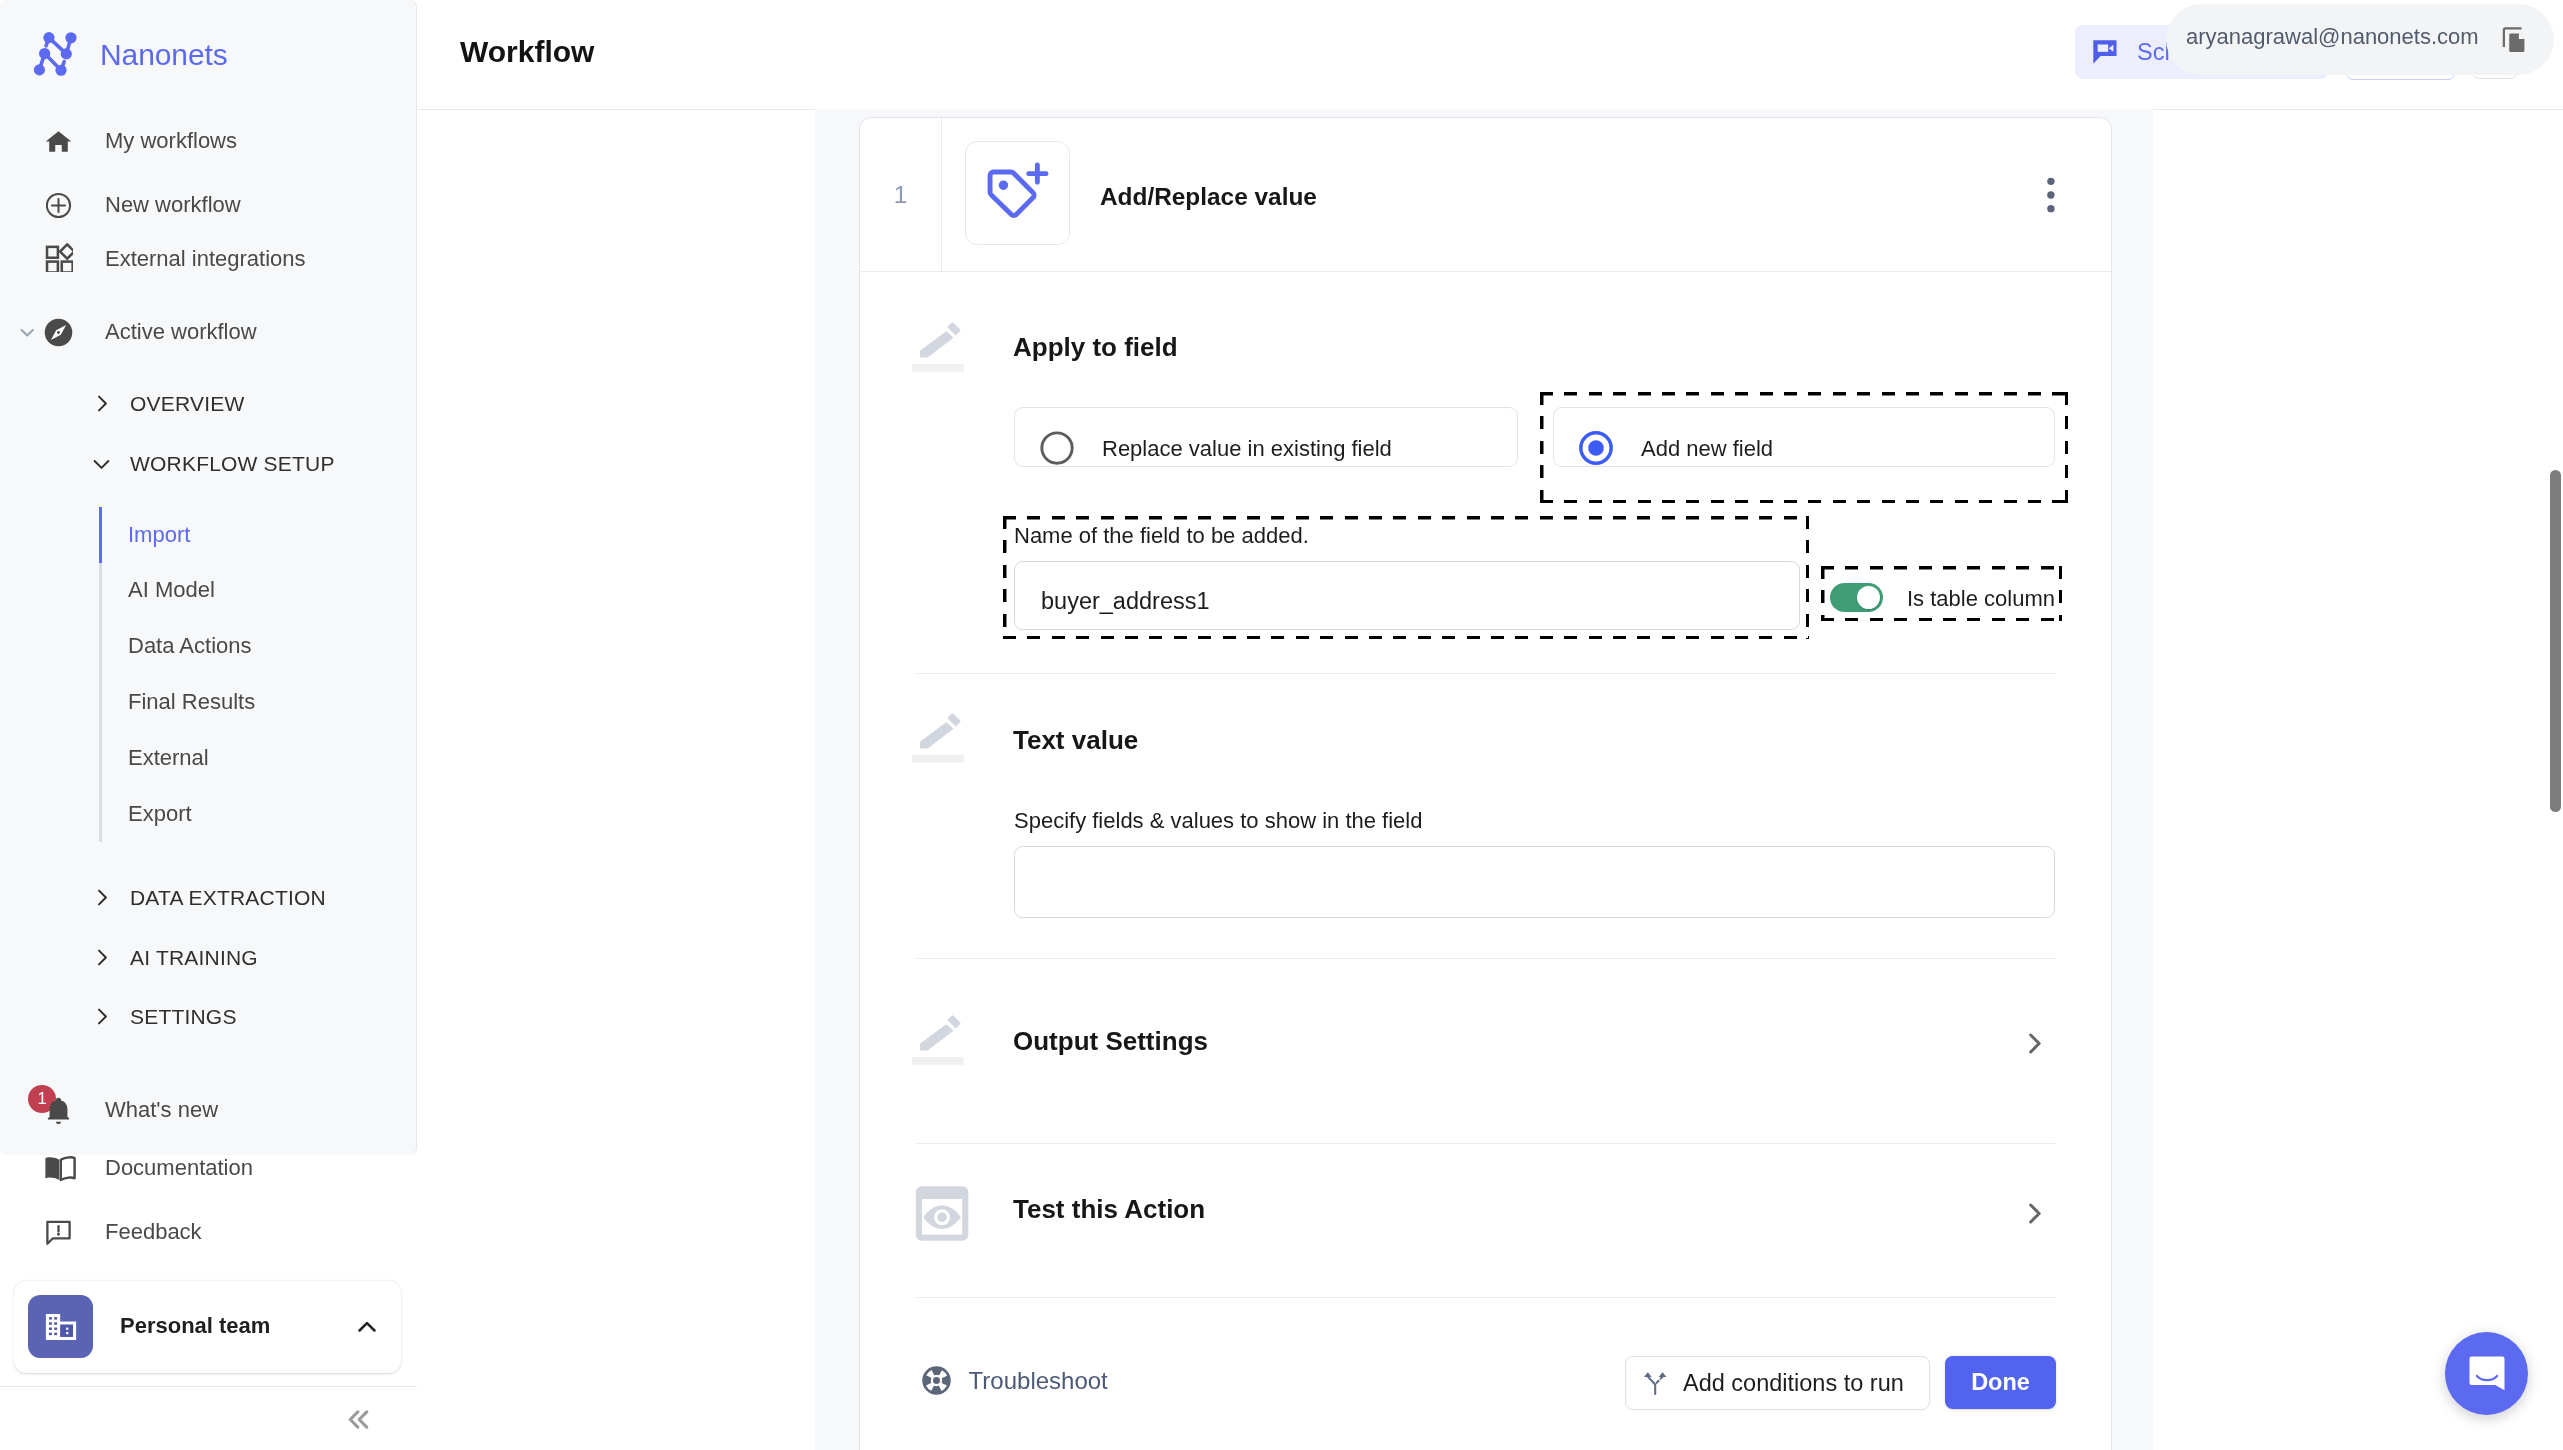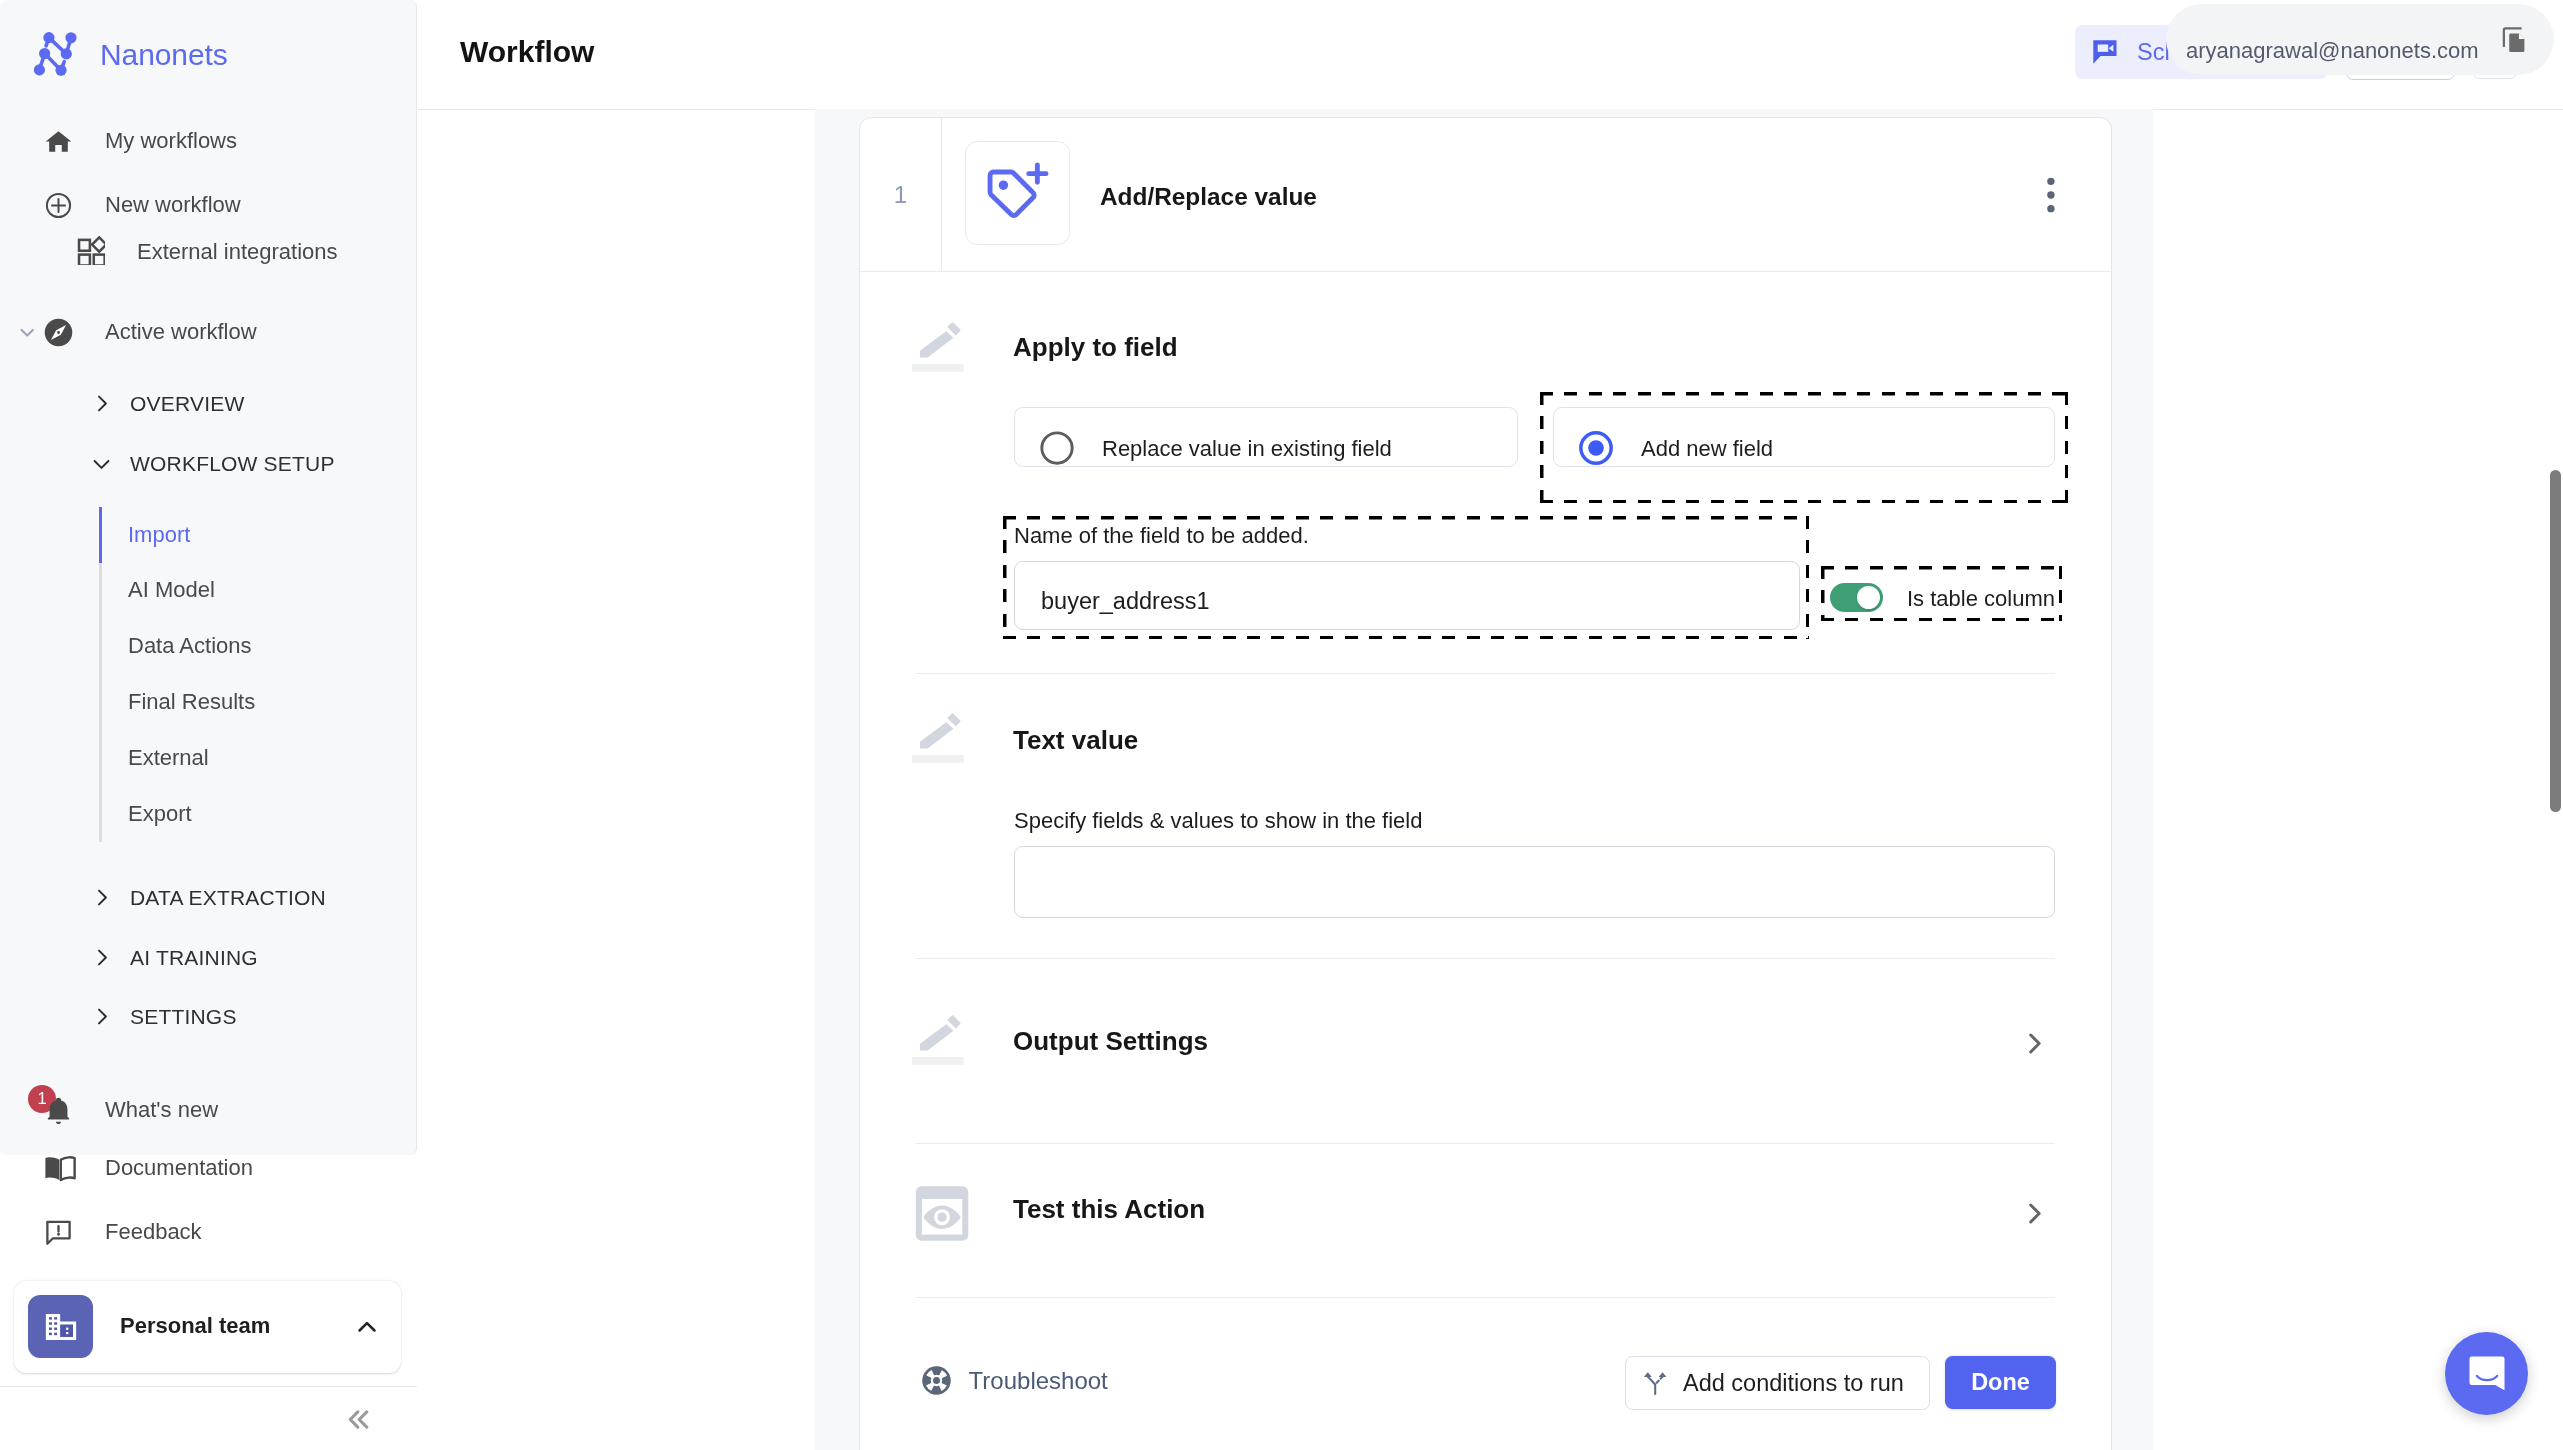--- a/index.html
+++ b/index.html
@@ -57,21 +57,21 @@
   
   .header { position:absolute; left:418px; top:0; width:2146px; height:110px; background:#fff; border-bottom:0.9px solid #e6e7ea; }
   .header-title { position:absolute; left:42px; top:35px; font-size:30px; font-weight:700; color:#131313; }
   .schedule-btn { position:absolute; left:1657px; top:25px; width:253px; height:54px; border-radius:7.8px; background:#ecedfd;
                   display:flex; align-items:center; padding-left:17.4px; }
   .schedule-btn .lbl { margin-left:16.6px; font-size:23.5px; color:#5b6af0; font-weight:500; white-space:nowrap; }
   .btn-ghost1 { position:absolute; left:1928px; top:35px; width:109px; height:45px; border:0.9px solid #c7ccfb; border-radius:7px; background:#fff; }
   .btn-ghost2 { position:absolute; left:2054px; top:35px; width:45px; height:44px; border:0.9px solid #e0e2e7; border-radius:7px; background:#fff; }
 
   .tooltip { position:absolute; left:2166px; top:3.5px; width:388px; height:71px; background:#f3f4f6; border-radius:37px; }
-  .tooltip .em { position:absolute; left:20px; top:34px; font-size:22px; color:#525b6e; white-space:nowrap; }
+  .tooltip .em { position:absolute; left:20px; top:20px; font-size:22px; color:#525b6e; white-space:nowrap; }
   .tooltip .cp { position:absolute; left:335px; top:22px; cursor:pointer; }
 
   
   .stripe { position:absolute; left:815px; top:109px; width:1338px; height:1342px; background:#f7f8f9; }
   .card { position:absolute; left:859px; top:117px; width:1253px; height:1349px; background:#fff;
           border:0.9px solid #e3e5ea; border-radius:12.2px; }
 
   .cnum { position:absolute; left:0; top:0; width:81px; height:153px; display:flex; align-items:center; justify-content:center;
           font-size:24.4px; color:#8a9ab5; }
   .cnumsep { position:absolute; left:81px; top:0; width:0.9px; height:153px; background:#e8eaee; }
@@ -158,21 +158,21 @@
     </div>
     <div class="nav-item" style="top:173px;">
       <span class="ic">
         <svg width="29" height="29" viewBox="0 0 24 24" fill="none" stroke="#4a4a4a" stroke-width="1.65">
             <circle cx="12" cy="12" r="9.6"></circle>
             <path d="M12 6.6v10.8M6.6 12h10.8" stroke-linecap="round"></path>
           </svg>
       </span>
       <span class="lbl">New workflow</span>
     </div>
-    <div class="nav-item" style="top:220px;margin-left:32px;">
+    <div class="nav-item" style="top:227px;">
       <span class="ic">
         <svg width="29" height="29" viewBox="0 0 24 24" fill="none" stroke="#4a4a4a" stroke-width="2.1" style="margin-top:-2.6px">
           <rect x="2.5" y="3.2" width="9.0" height="9.0"></rect>
           <rect x="2.5" y="15.4" width="9.0" height="9.0"></rect>
           <rect x="14.7" y="15.4" width="9.0" height="9.0"></rect>
           <path d="M19.2 1.2 25.1 7.1 19.2 13.0 13.3 7.1z"></path>
         </svg>
       </span>
       <span class="lbl">External integrations</span>
     </div>

